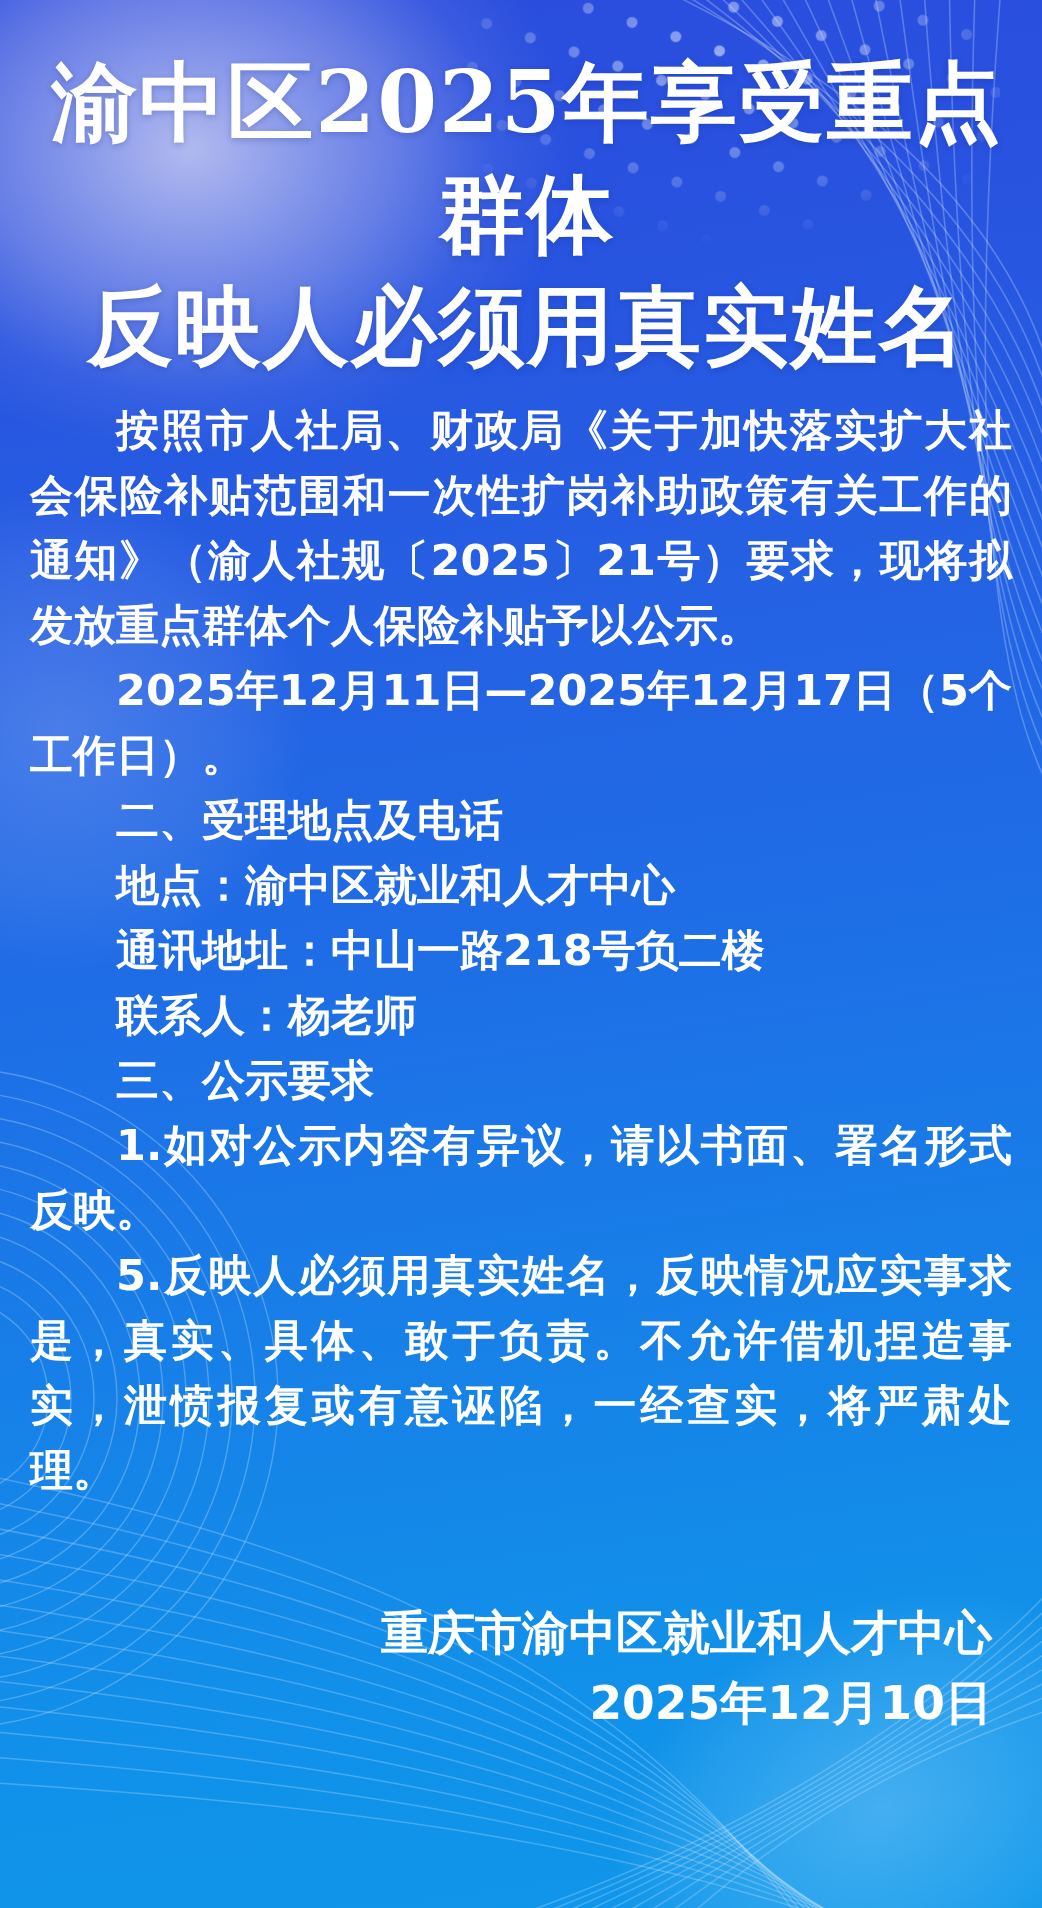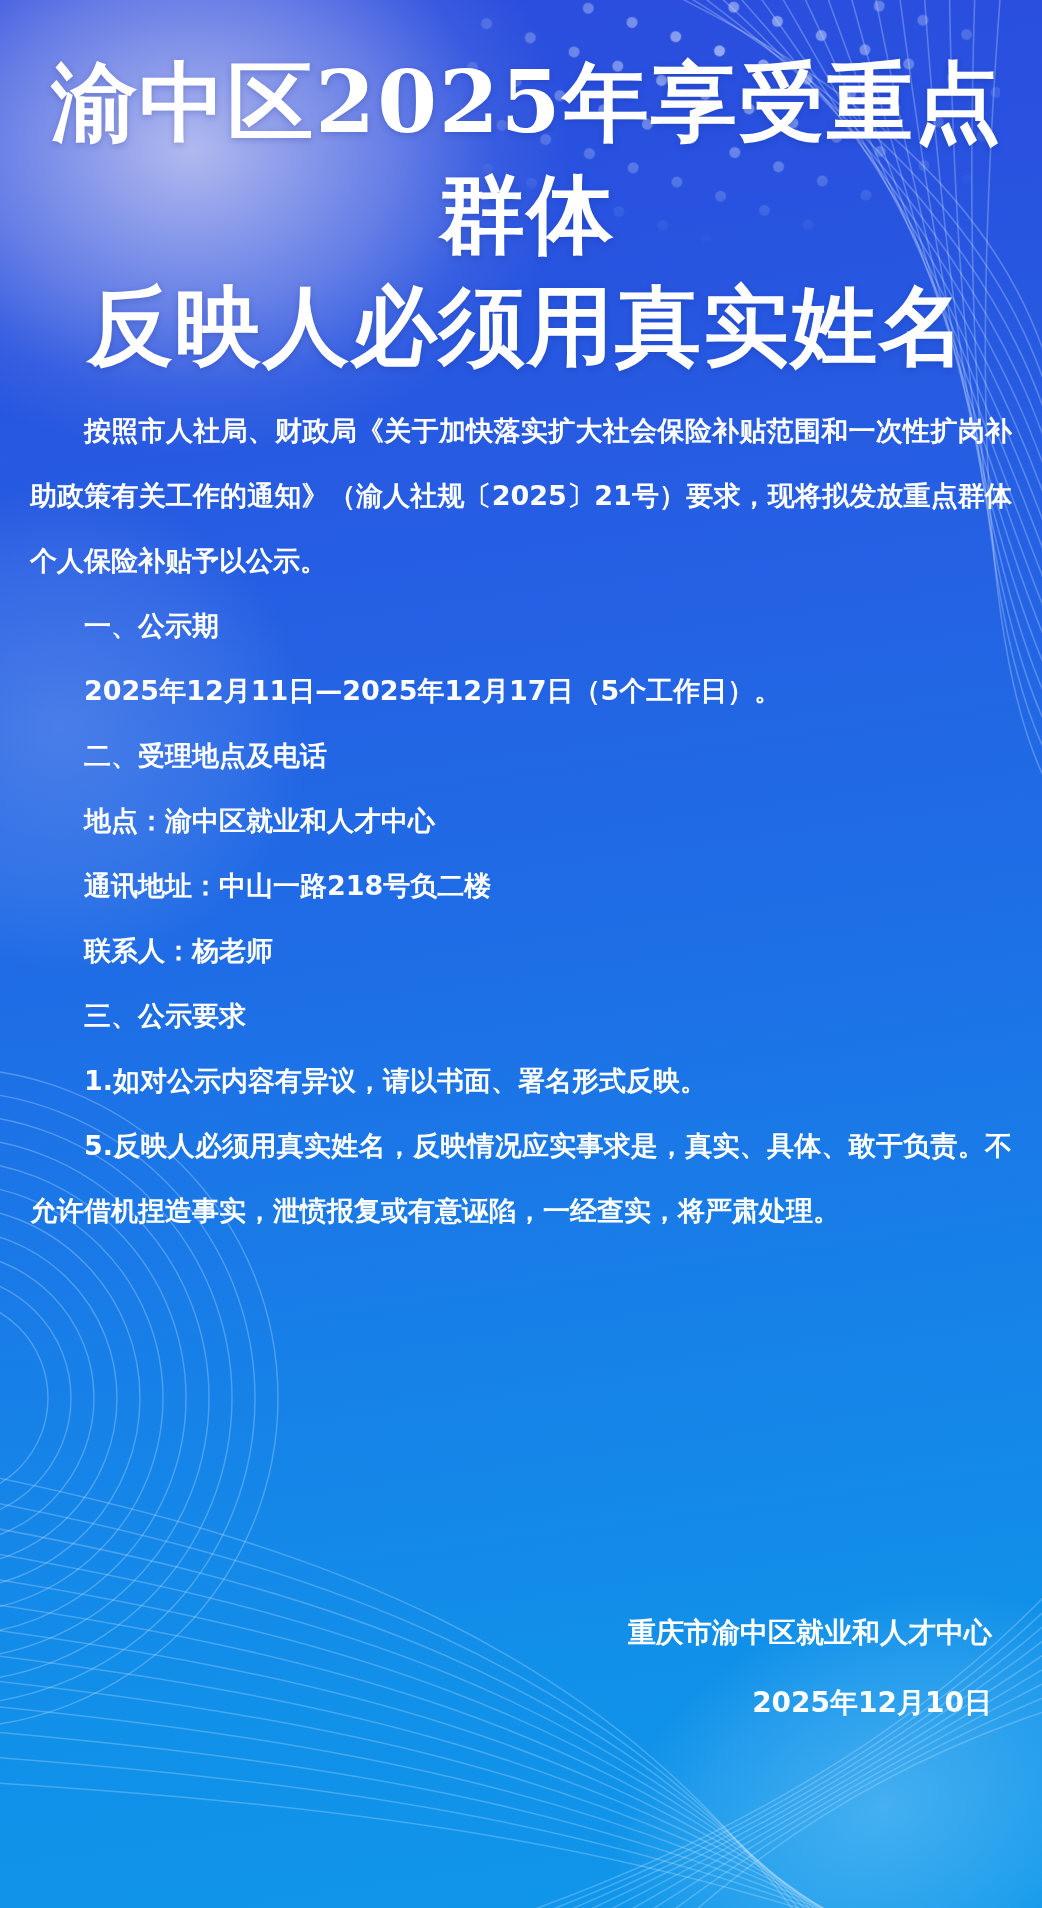--- a/index.html
+++ b/index.html
@@ -36,27 +36,27 @@
   .title{
     position:absolute;left:12px;right:0;top:46px;
     text-align:center;color:#fff;
     font-family:"DejaVu Serif","Liberation Serif",serif;
     font-weight:700;font-size:86px;line-height:112px;
     letter-spacing:2px;
     text-shadow:0 2px 6px rgba(20,40,140,.25);
   }
   .content{
     position:absolute;left:30px;right:30px;top:398px;
-    color:#fff;font-size:27px;line-height:65px;font-weight:700;
+    color:#fff;font-size:43px;line-height:65px;font-weight:700;
     text-align:justify;
   }
   .content p{margin:0;text-indent:2em;}
   .footer{
     position:absolute;right:50px;top:1598px;
-    color:#fff;font-size:28px;line-height:70px;font-weight:700;
+    color:#fff;font-size:47px;line-height:70px;font-weight:700;
     text-align:right;
   }
 </style>
 </head>
 <body>
 
 <div class="poster">
 
   <div class="glow glow-tl"></div>
   <div class="glow glow-ml"></div>
@@ -136,21 +136,20 @@
       </g>
   </svg>
 
   <header class="title">
     <div>渝中区2025年享受重点群体</div>
     <div>反映人必须用真实姓名</div>
   </header>
 
   <main class="content">
     <p>按照市人社局、财政局《关于加快落实扩大社会保险补贴范围和一次性扩岗补助政策有关工作的通知》（渝人社规〔2025〕21号）要求，现将拟发放重点群体个人保险补贴予以公示。</p>
-    <p>一、公示期</p>
     <p>2025年12月11日—2025年12月17日（5个工作日）。</p>
     <p>二、受理地点及电话</p>
     <p>地点：渝中区就业和人才中心</p>
     <p>通讯地址：中山一路218号负二楼</p>
     <p>联系人：杨老师</p>
     <p>三、公示要求</p>
     <p>1.如对公示内容有异议，请以书面、署名形式反映。</p>
     <p>5.反映人必须用真实姓名，反映情况应实事求是，真实、具体、敢于负责。不允许借机捏造事实，泄愤报复或有意诬陷，一经查实，将严肃处理。</p>
   </main>
 

